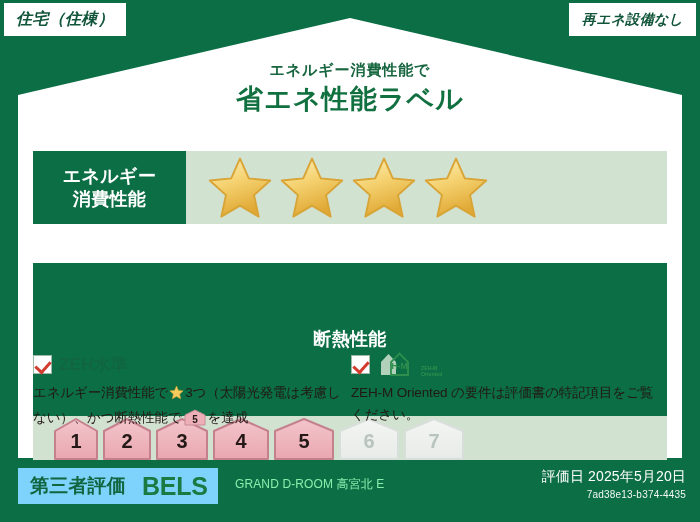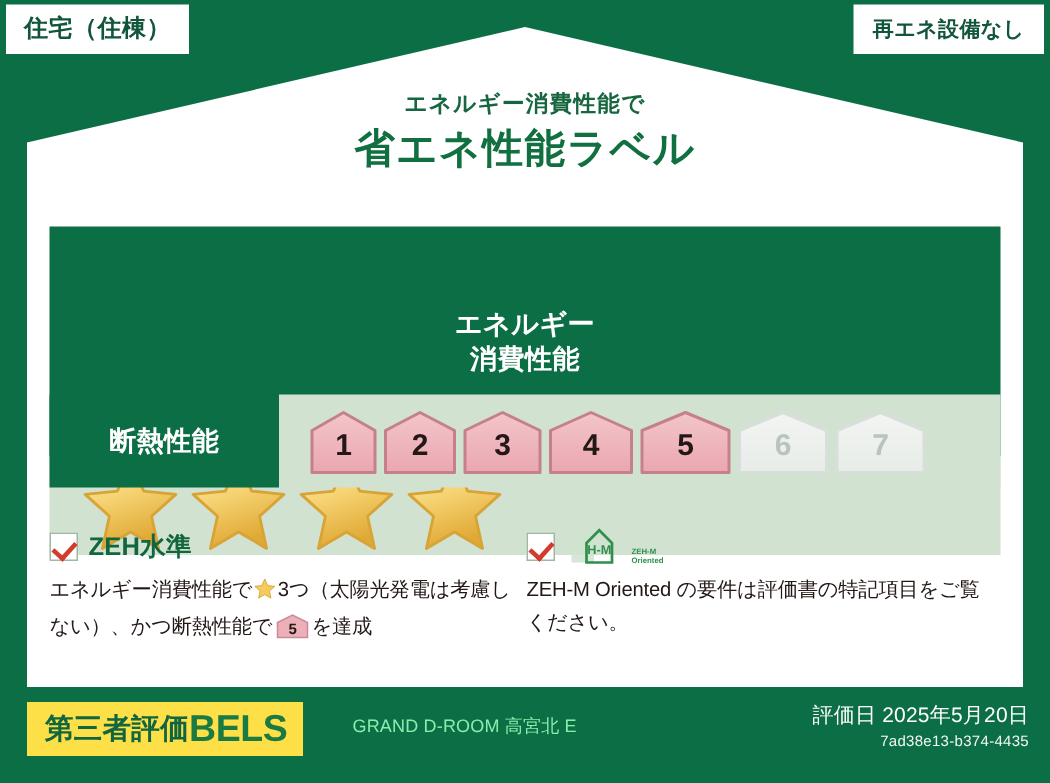--- a/index.html
+++ b/index.html
@@ -18,20 +18,21 @@
   .corner-badge {
     position: absolute;
     background: #ffffff;
     color: #11553a;
     font-weight: bold;
     display: flex;
     align-items: center;
     justify-content: center;
     letter-spacing: 0.02em;
     z-index: 6;
+    font-style: italic;
   }
   #badge-type {
     left: 4px; top: 3px;
     width: 122px; height: 33px;
     font-size: 16px;
   }
   #badge-renew {
     right: 4px; top: 3px;
     width: 127px; height: 33px;
     font-size: 14px;
@@ -70,22 +71,22 @@
     line-height: 1.15;
   }
 
   
   .metric-row {
     position: absolute;
     display: flex;
     align-items: stretch;
     z-index: 4;
   }
-  #row-energy { left: 33px; top: 151px; width: 634px; height: 73px; flex-direction: column; }
-  #row-insul  { left: 33px; top: 263px; width: 634px; height: 62px; }
+  #row-energy { left: 33px; top: 151px; width: 634px; height: 73px; }
+  #row-insul  { left: 33px; top: 263px; width: 634px; height: 62px; flex-direction: column; }
 
   .metric-label {
     background: #0b6e45;
     color: #ffffff;
     font-weight: bold;
     font-size: 18px;
     line-height: 1.25;
     text-align: center;
     display: flex;
     flex-direction: column;
@@ -188,25 +189,25 @@
     left: 0; right: 0; bottom: 0;
     height: 62px;
     z-index: 5;
     display: flex;
     align-items: center;
   }
   #bels-badge {
     position: absolute;
     left: 18px; top: 8px;
     height: 36px;
-    background: #fde047;
+    background: #7dd3fc;
     display: flex;
     align-items: center;
     padding: 0 10px 0 12px;
-    gap: 0;
+    gap: 16px;
   }
   #bels-third {
     font-size: 19px; font-weight: bold;
     color: #11663f; letter-spacing: 0.01em;
   }
   #bels-word {
     font-size: 25px; font-weight: bold;
     color: #1a7a42; letter-spacing: -0.01em;
   }
   #property-name {

